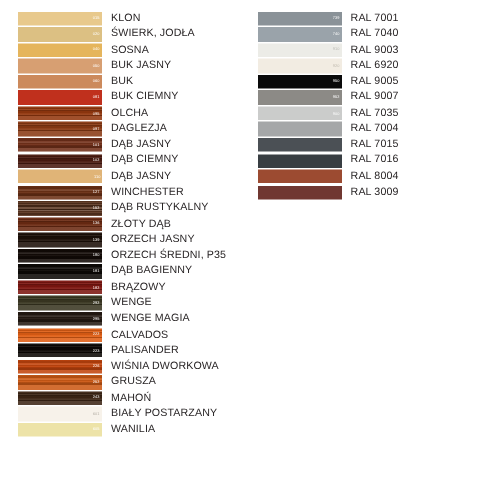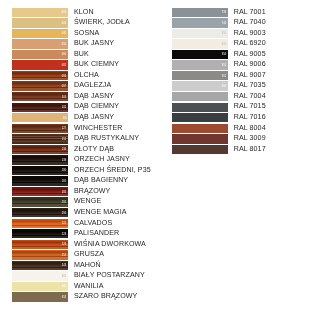--- a/index.html
+++ b/index.html
@@ -238,26 +238,20 @@
             <span class="code" style="color: rgb(181, 176, 166);">601</span>
           </div>
           <div class="label">BIAŁY POSTARZANY</div>
         </div>
         <div class="row">
           <div class="swatch" style="background: rgb(237, 227, 168);">
             <span class="code" style="color: rgb(255, 255, 255);">605</span>
           </div>
           <div class="label">WANILIA</div>
         </div>
-        <div class="row">
-          <div class="swatch" style="background: rgb(126, 106, 77);">
-            <span class="code" style="color: rgb(255, 255, 255);">653</span>
-          </div>
-          <div class="label">SZARO BRĄZOWY</div>
-        </div>
       </div>
     <div class="col col-right">
         <div class="row">
           <div class="swatch" style="background: rgb(138, 146, 152);">
             <span class="code" style="color: rgb(255, 255, 255);">739</span>
           </div>
           <div class="label">RAL 7001</div>
         </div>
         <div class="row">
           <div class="swatch" style="background: rgb(154, 163, 170);">
@@ -277,26 +271,20 @@
           </div>
           <div class="label">RAL 6920</div>
         </div>
         <div class="row">
           <div class="swatch" style="background: rgb(10, 10, 10);">
             <span class="code" style="color: rgb(255, 255, 255);">950</span>
           </div>
           <div class="label">RAL 9005</div>
         </div>
         <div class="row">
-          <div class="swatch" style="background: rgb(176, 176, 176);">
-            <span class="code" style="color: rgb(255, 255, 255);">951</span>
-          </div>
-          <div class="label">RAL 9006</div>
-        </div>
-        <div class="row">
           <div class="swatch" style="background: rgb(140, 138, 134);">
             <span class="code" style="color: rgb(255, 255, 255);">952</span>
           </div>
           <div class="label">RAL 9007</div>
         </div>
         <div class="row">
           <div class="swatch" style="background: rgb(203, 204, 203);">
             <span class="code" style="color: rgb(255, 255, 255);">900</span>
           </div>
           <div class="label">RAL 7035</div>
@@ -313,20 +301,16 @@
           <div class="swatch" style="background: rgb(56, 62, 66);"></div>
           <div class="label">RAL 7016</div>
         </div>
         <div class="row">
           <div class="swatch" style="background: rgb(156, 75, 49);"></div>
           <div class="label">RAL 8004</div>
         </div>
         <div class="row">
           <div class="swatch" style="background: rgb(112, 55, 49);"></div>
           <div class="label">RAL 3009</div>
-        </div>
-        <div class="row">
-          <div class="swatch" style="background: rgb(83, 58, 49);"></div>
-          <div class="label">RAL 8017</div>
         </div>
       </div>
   </div>
 </div>
 
 </body></html>

